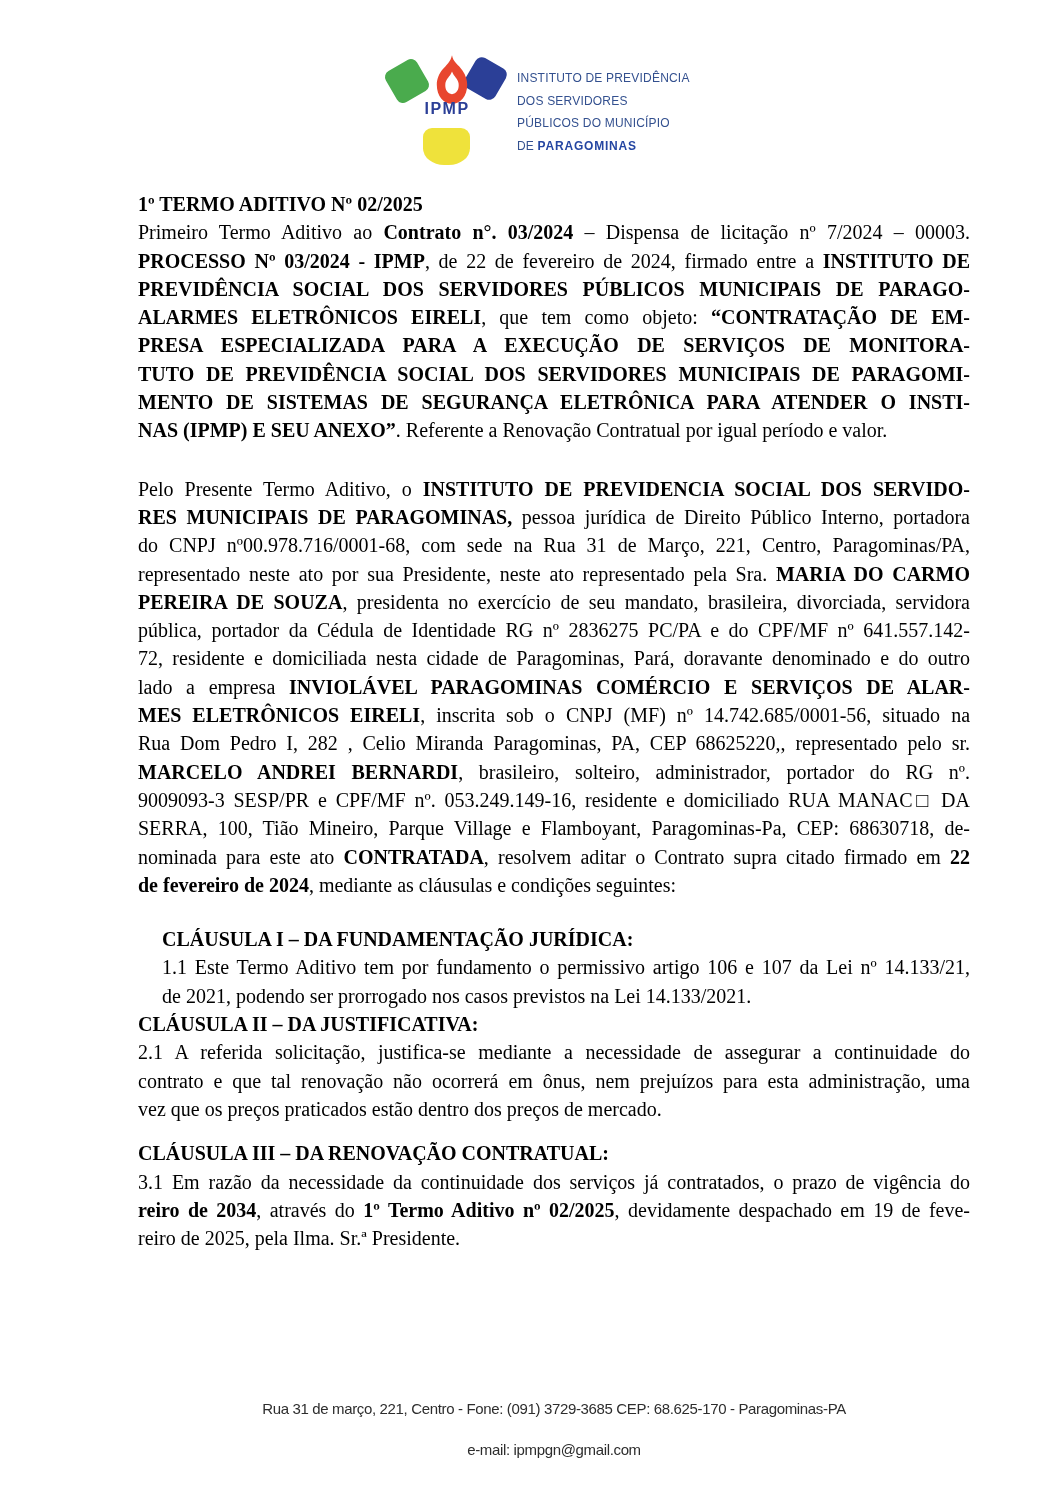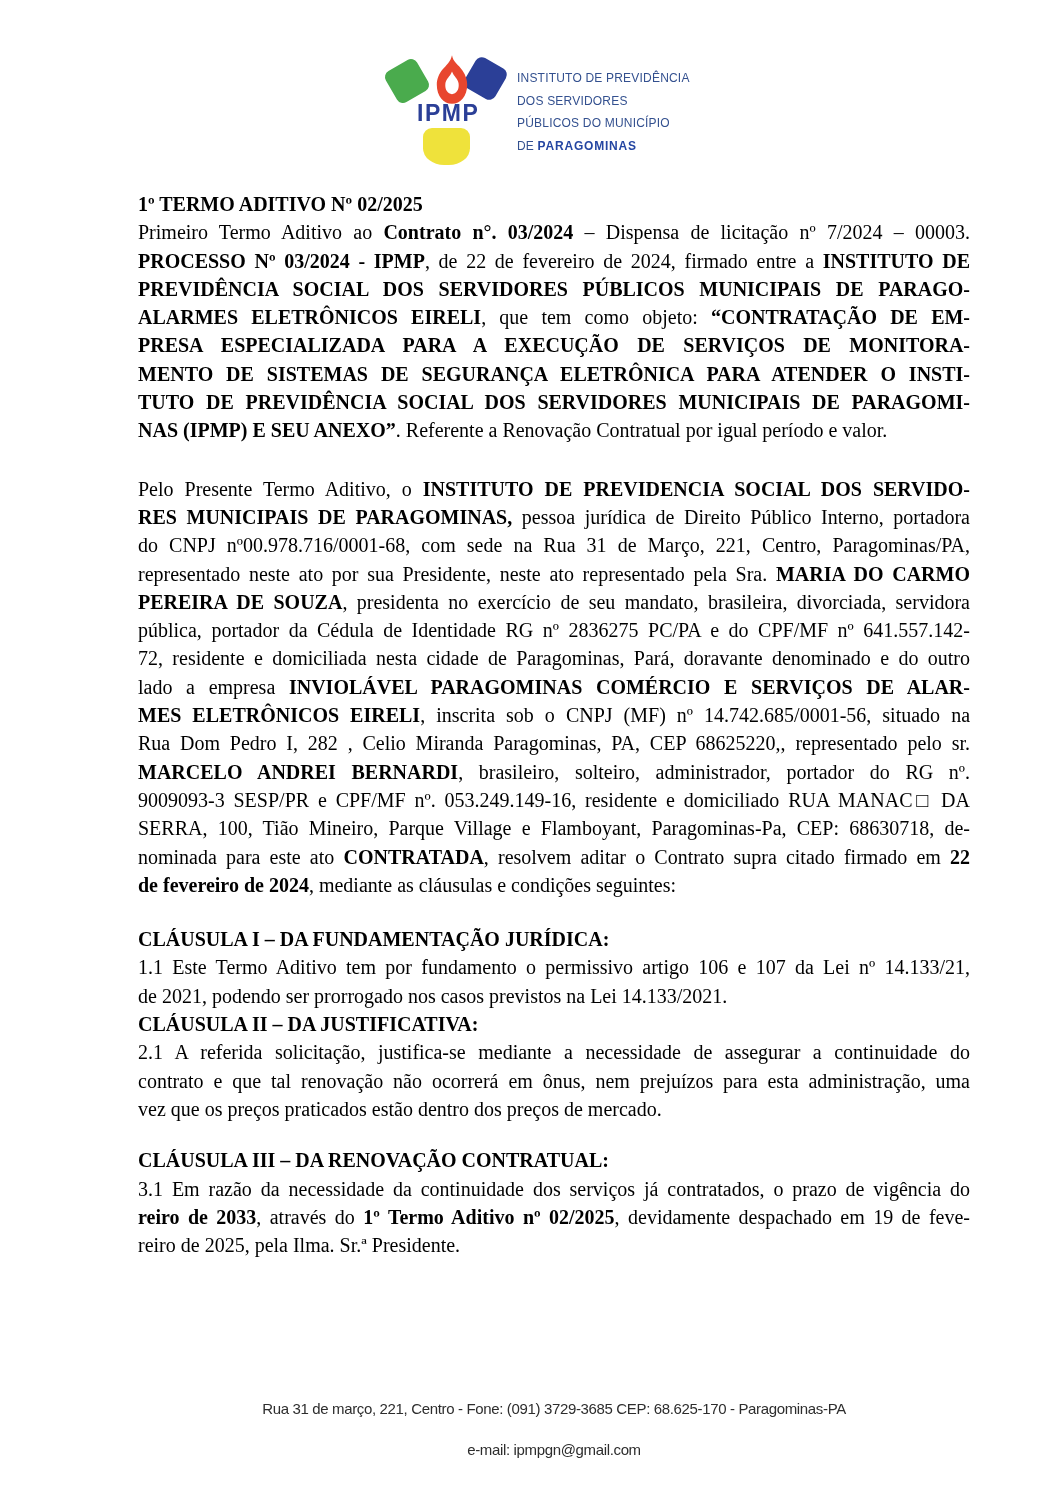--- a/index.html
+++ b/index.html
@@ -16,41 +16,41 @@
   .shape { position:absolute; }
   .shape.green  { width:36px; height:36px; left:1px;  top:9px;  background:var(--logo-green); border-radius:7px; transform:rotate(-30deg); }
   .shape.blue   { width:35px; height:35px; left:80px; top:7px;  background:var(--logo-blue);  border-radius:7px; transform:rotate(30deg); }
   .shape.yellow { width:47px; height:37px; left:35px; top:74px; background:var(--logo-yellow); border-radius:9px 9px 45% 45%; }
   .flame { position:absolute; left:45px; top:0; width:38px; height:52px; }
   .flame .outer { fill:var(--logo-red); }
   .flame .inner { fill:#ffffff; }
   .acronym {
     position:absolute; left:29px; top:46px; width:60px;
     font-family:"Liberation Sans",sans-serif; font-weight:bold;
-    font-size:23px; letter-spacing:1.5px; color:var(--logo-blue);text-align:center;
+    font-size:16px; letter-spacing:1.5px; color:var(--logo-blue);text-align:center;
   }
   .org-name {
     position:absolute; left:129px; top:13px; width:240px;
     font-family:"Liberation Sans",sans-serif; font-size:12px;
     line-height:22.5px; letter-spacing:0.2px; color:var(--org-text);
   }
   .org-city { color:var(--org-city); font-weight:bold; letter-spacing:0.8px;margin-top:20px; }
 
   
   .content {
     position:absolute; left:138px; top:190px; width:832px;
     font-size:20px; line-height:28.3px;
   }
   .title { font-size:20px; font-weight:bold; line-height:28.3px; }
   .line { text-align:justify; text-align-last:justify; }
   .line.last { text-align:left; text-align-last:left; }
   .gap-p2 { margin-top:30px; }
-  .gap-c1 { margin-top:26px; }
+  .gap-c1 { margin-top:26px;margin-left:24px; }
   .gap-c2 { }
-  .gap-c3 { margin-top:23px; }
+  .gap-c3 { margin-top:16px; }
   .clause-heading { font-size:20px; font-weight:bold; line-height:28.3px; }
 
   
   .page-footer {
     position:absolute; left:138px; top:1400px; width:832px; text-align:center;
     font-family:"Liberation Sans",sans-serif; font-size:15px;
     letter-spacing:-0.35px; color:#2d2d2d;
   }
   .footer-email { margin-top:24px; }
 </style>
@@ -80,22 +80,22 @@
 
   <main class="content">
     <h1 class="title">1º TERMO ADITIVO Nº 02/2025</h1>
 
     <div class="para">
         <div class="line"><span>Primeiro Termo Aditivo ao </span><b>Contrato n°. 03/2024</b><span> – Dispensa de licitação nº 7/2024 – 00003.</span></div>
         <div class="line"><b>PROCESSO Nº 03/2024 - IPMP</b><span>, de 22 de fevereiro de 2024, firmado entre a </span><b>INSTITUTO DE</b></div>
         <div class="line"><b>PREVIDÊNCIA SOCIAL DOS SERVIDORES PÚBLICOS MUNICIPAIS DE PARAGO-</b></div>
         <div class="line"><b>ALARMES ELETRÔNICOS EIRELI</b><span>, que tem como objeto: </span><b>“CONTRATAÇÃO DE EM-</b></div>
         <div class="line"><b>PRESA ESPECIALIZADA PARA A EXECUÇÃO DE SERVIÇOS DE MONITORA-</b></div>
+        <div class="line"><b>TUTO DE PREVIDÊNCIA SOCIAL DOS SERVIDORES MUNICIPAIS DE PARAGOMI-</b></div>
         <div class="line"><b>MENTO DE SISTEMAS DE SEGURANÇA ELETRÔNICA PARA ATENDER O INSTI-</b></div>
-        <div class="line"><b>TUTO DE PREVIDÊNCIA SOCIAL DOS SERVIDORES MUNICIPAIS DE PARAGOMI-</b></div>
         <div class="line last"><b>NAS (IPMP) E SEU ANEXO”</b><span>. Referente a Renovação Contratual por igual período e valor.</span></div>
       </div>
 
     <div class="para gap-p2">
         <div class="line"><span>Pelo Presente Termo Aditivo, o </span><b>INSTITUTO DE PREVIDENCIA SOCIAL DOS SERVIDO-</b></div>
         <div class="line"><b>RES MUNICIPAIS DE PARAGOMINAS,</b><span> pessoa jurídica de Direito Público Interno, portadora</span></div>
         <div class="line"><span>do CNPJ nº00.978.716/0001-68, com sede na Rua 31 de Março, 221, Centro, Paragominas/PA,</span></div>
         <div class="line"><span>representado neste ato por sua Presidente, neste ato representado pela Sra. </span><b>MARIA DO CARMO</b></div>
         <div class="line"><b>PEREIRA DE SOUZA</b><span>, presidenta no exercício de seu mandato, brasileira, divorciada, servidora</span></div>
         <div class="line"><span>pública, portador da Cédula de Identidade RG nº 2836275 PC/PA e do CPF/MF nº 641.557.142-</span></div>
@@ -124,21 +124,21 @@
           <div class="line"><span>2.1 A referida solicitação, justifica-se mediante a necessidade de assegurar a continuidade do</span></div>
           <div class="line"><span>contrato e que tal renovação não ocorrerá em ônus, nem prejuízos para esta administração, uma</span></div>
           <div class="line last"><span>vez que os preços praticados estão dentro dos preços de mercado.</span></div>
         </div>
     </section>
 
     <section class="clause gap-c3">
       <h2 class="clause-heading">CLÁUSULA III – DA RENOVAÇÃO CONTRATUAL:</h2>
       <div class="clause-body">
           <div class="line"><span>3.1 Em razão da necessidade da continuidade dos serviços já contratados, o prazo de vigência do</span></div>
-          <div class="line"><b>reiro de 2033</b><span>, através do </span><b>1º Termo Aditivo nº 02/2025</b><span>, devidamente despachado em 19 de feve-</span></div>
+          <div class="line"><b>reiro de 2034</b><span>, através do </span><b>1º Termo Aditivo nº 02/2025</b><span>, devidamente despachado em 19 de feve-</span></div>
           <div class="line last"><span>reiro de 2025, pela Ilma. Sr.ª Presidente.</span></div>
         </div>
     </section>
   </main>
 
   <footer class="page-footer">
     <div class="footer-address">Rua 31 de março, 221, Centro - Fone: (091) 3729-3685 CEP: 68.625-170 - Paragominas-PA</div>
     <div class="footer-email">e-mail: ipmpgn@gmail.com</div>
   </footer>
 

